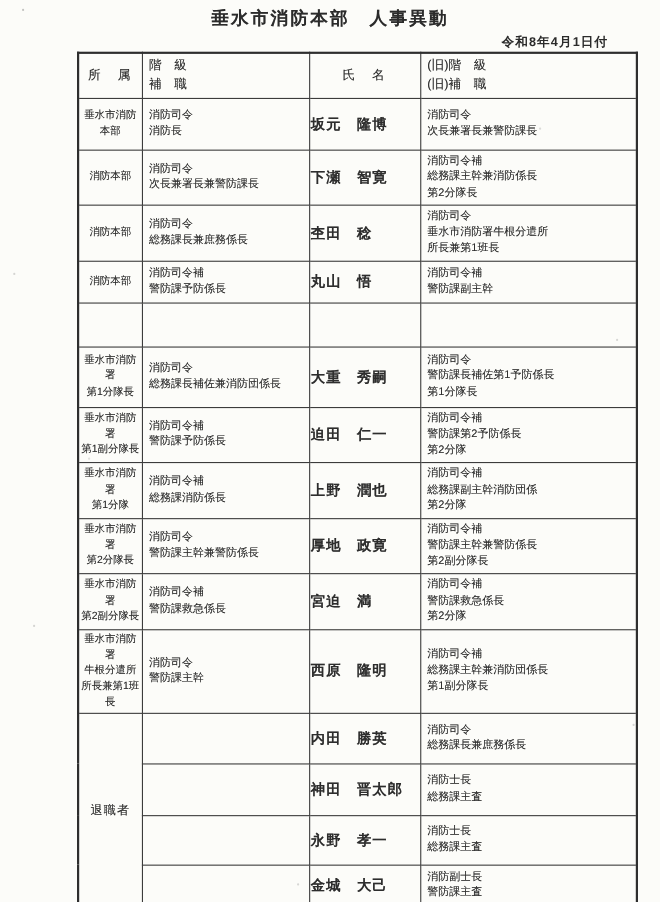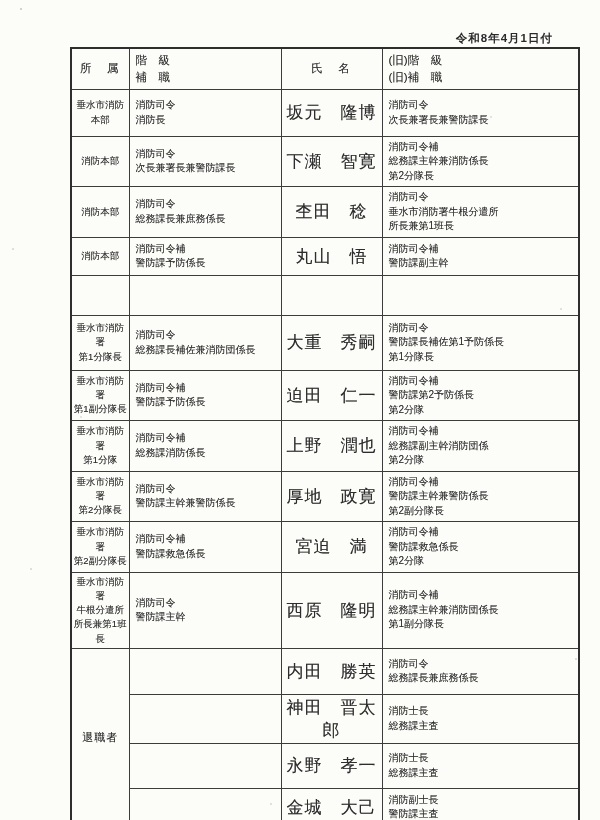--- a/index.html
+++ b/index.html
@@ -52,36 +52,37 @@
     font-weight:400;
     text-shadow:0 0 .4px rgba(0,0,0,.35);
     overflow:hidden;
   }
   col.c1{width:58px;} col.c2{width:152px;} col.c3{width:101px;} col.c4{width:197px;}
   th{font-size:11.5px;font-weight:400;color:#2d2d2d;}
   .h-center{text-align:center;letter-spacing:2px;margin-left:24px;}
   .h-left{text-align:left;padding-left:6px;line-height:1.45;}
   .c-aff{text-align:center;font-size:9.5px;line-height:1.5;padding:2px 1px;}
   .c-rank{text-align:left;font-size:10px;line-height:1.45;padding:3px 3px 3px 6px;}
-  .c-name{text-align:center;font-size:17px;letter-spacing:1px;}
+  .c-name{font-size:13px;letter-spacing:1px;font-weight:bold;}
   .c-old{text-align:left;font-size:10px;line-height:1.45;padding:3px 3px 3px 6px;}
   .c-retiree{text-align:center;font-size:11px;letter-spacing:1px;}
   
   .rhh{height:41px;}
   .rh0{height:47px;} .rh1{height:50px;} .rh2{height:42px;} .rh3{height:38px;}
   .rh4{height:40px;} .rh5{height:55px;} .rh6{height:45px;} .rh7{height:43px;}
   .rh8{height:47px;} .rh9{height:47px;} .rh10{height:50px;}
   .rr0{height:46px;} .rr1{height:47px;} .rr2{height:45px;} .rr3{height:38px;}
 </style>
 </head>
 <body>
 
 <div class="page">
   <div class="noise"></div>
 
+  <div class="doc-title">垂水市消防本部　人事異動</div>
   <div class="doc-date">令和8年4月1日付</div>
 
   <table class="main">
     <colgroup>
       <col class="c1">
         <col class="c2">
         <col class="c3">
         <col class="c4">
     </colgroup>
 

